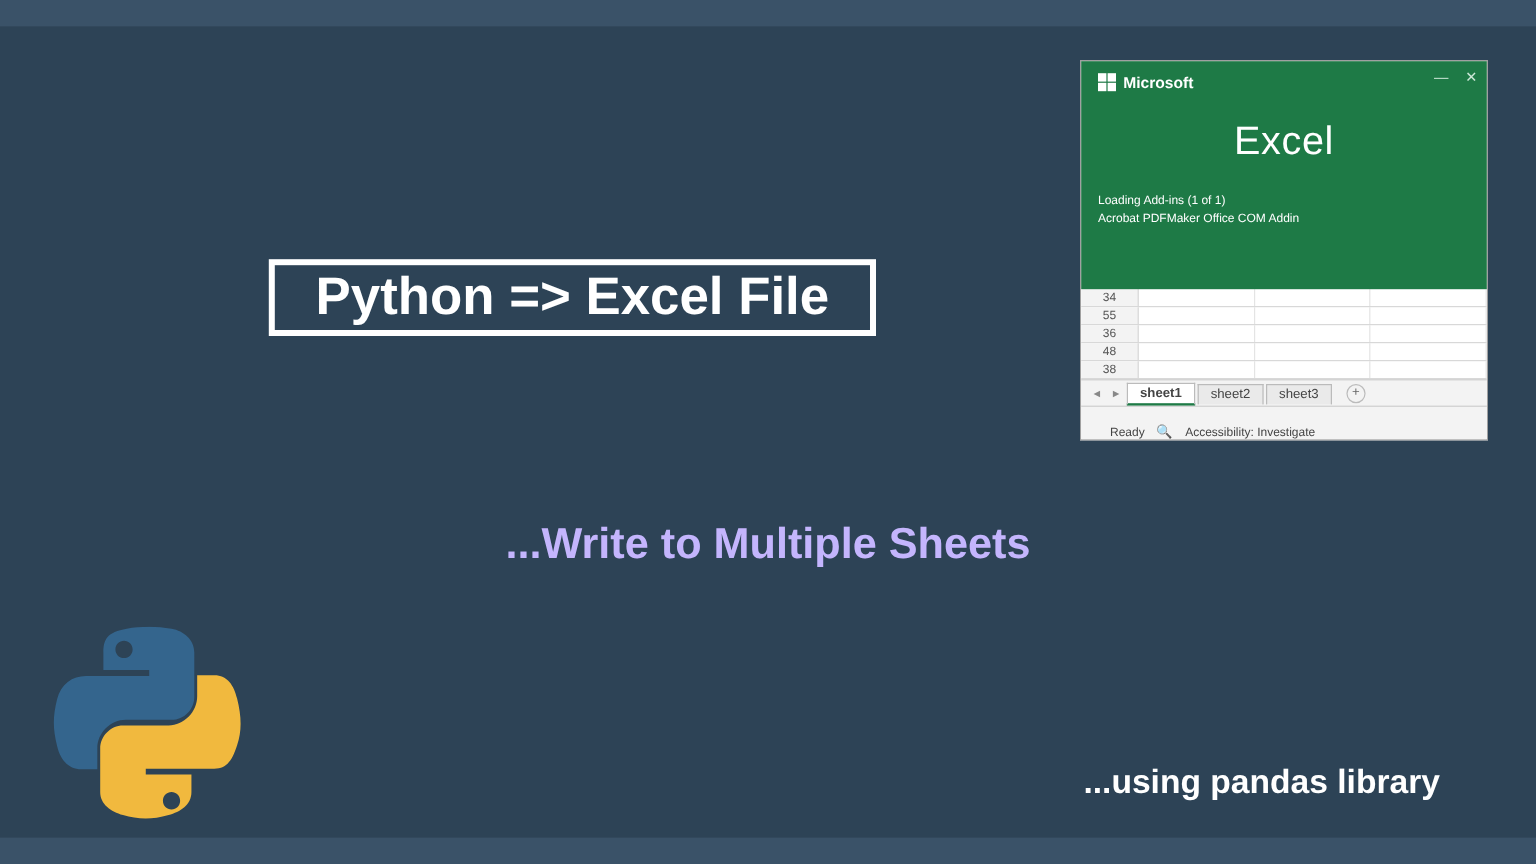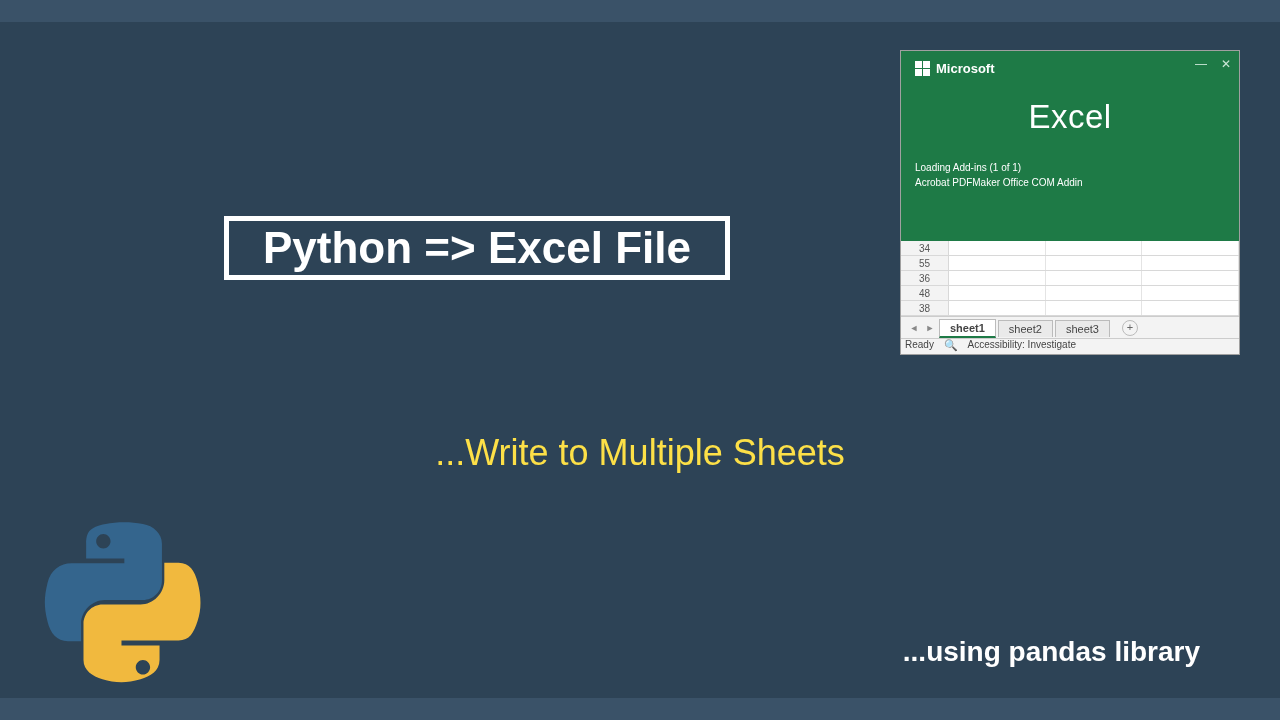--- a/index.html
+++ b/index.html
@@ -36,22 +36,22 @@
     color: #ffffff;
     white-space: nowrap;
   }
   .subtitle {
     position: absolute;
     top: 432px;
     left: 0;
     right: 0;
     text-align: center;
     font-size: 36px;
-    font-weight: 400;
-    color: #fde047;
+    font-weight: 700;
+    color: #c4b5fd;
   }
   .footer-text {
     position: absolute;
     bottom: 52px;
     right: 80px;
     font-size: 28px;
     font-weight: 600;
     color: #ffffff;
   }
   
@@ -181,28 +181,28 @@
     border: 1px solid #bbb;
     border-radius: 50%;
     text-align: center;
     line-height: 13px;
     font-size: 11px;
     color: #666;
   }
   
   .status-bar {
     display: flex;
-    align-items: flex-start;
+    align-items: flex-end;
     gap: 10px;
     background: #f3f3f3;
     border-top: 1px solid #ccc;
-    height: 16px;
+    height: 28px;
     font-size: 10px;
     color: #444;
-    padding: 0 4px;
+    padding: 0 24px;
   }
   .acc-icon { font-size: 11px; }
 </style>
 </head>
 <body>
 
 <div class="top-band"></div>
 <div class="bottom-band"></div>
 
 <div class="title-box">

